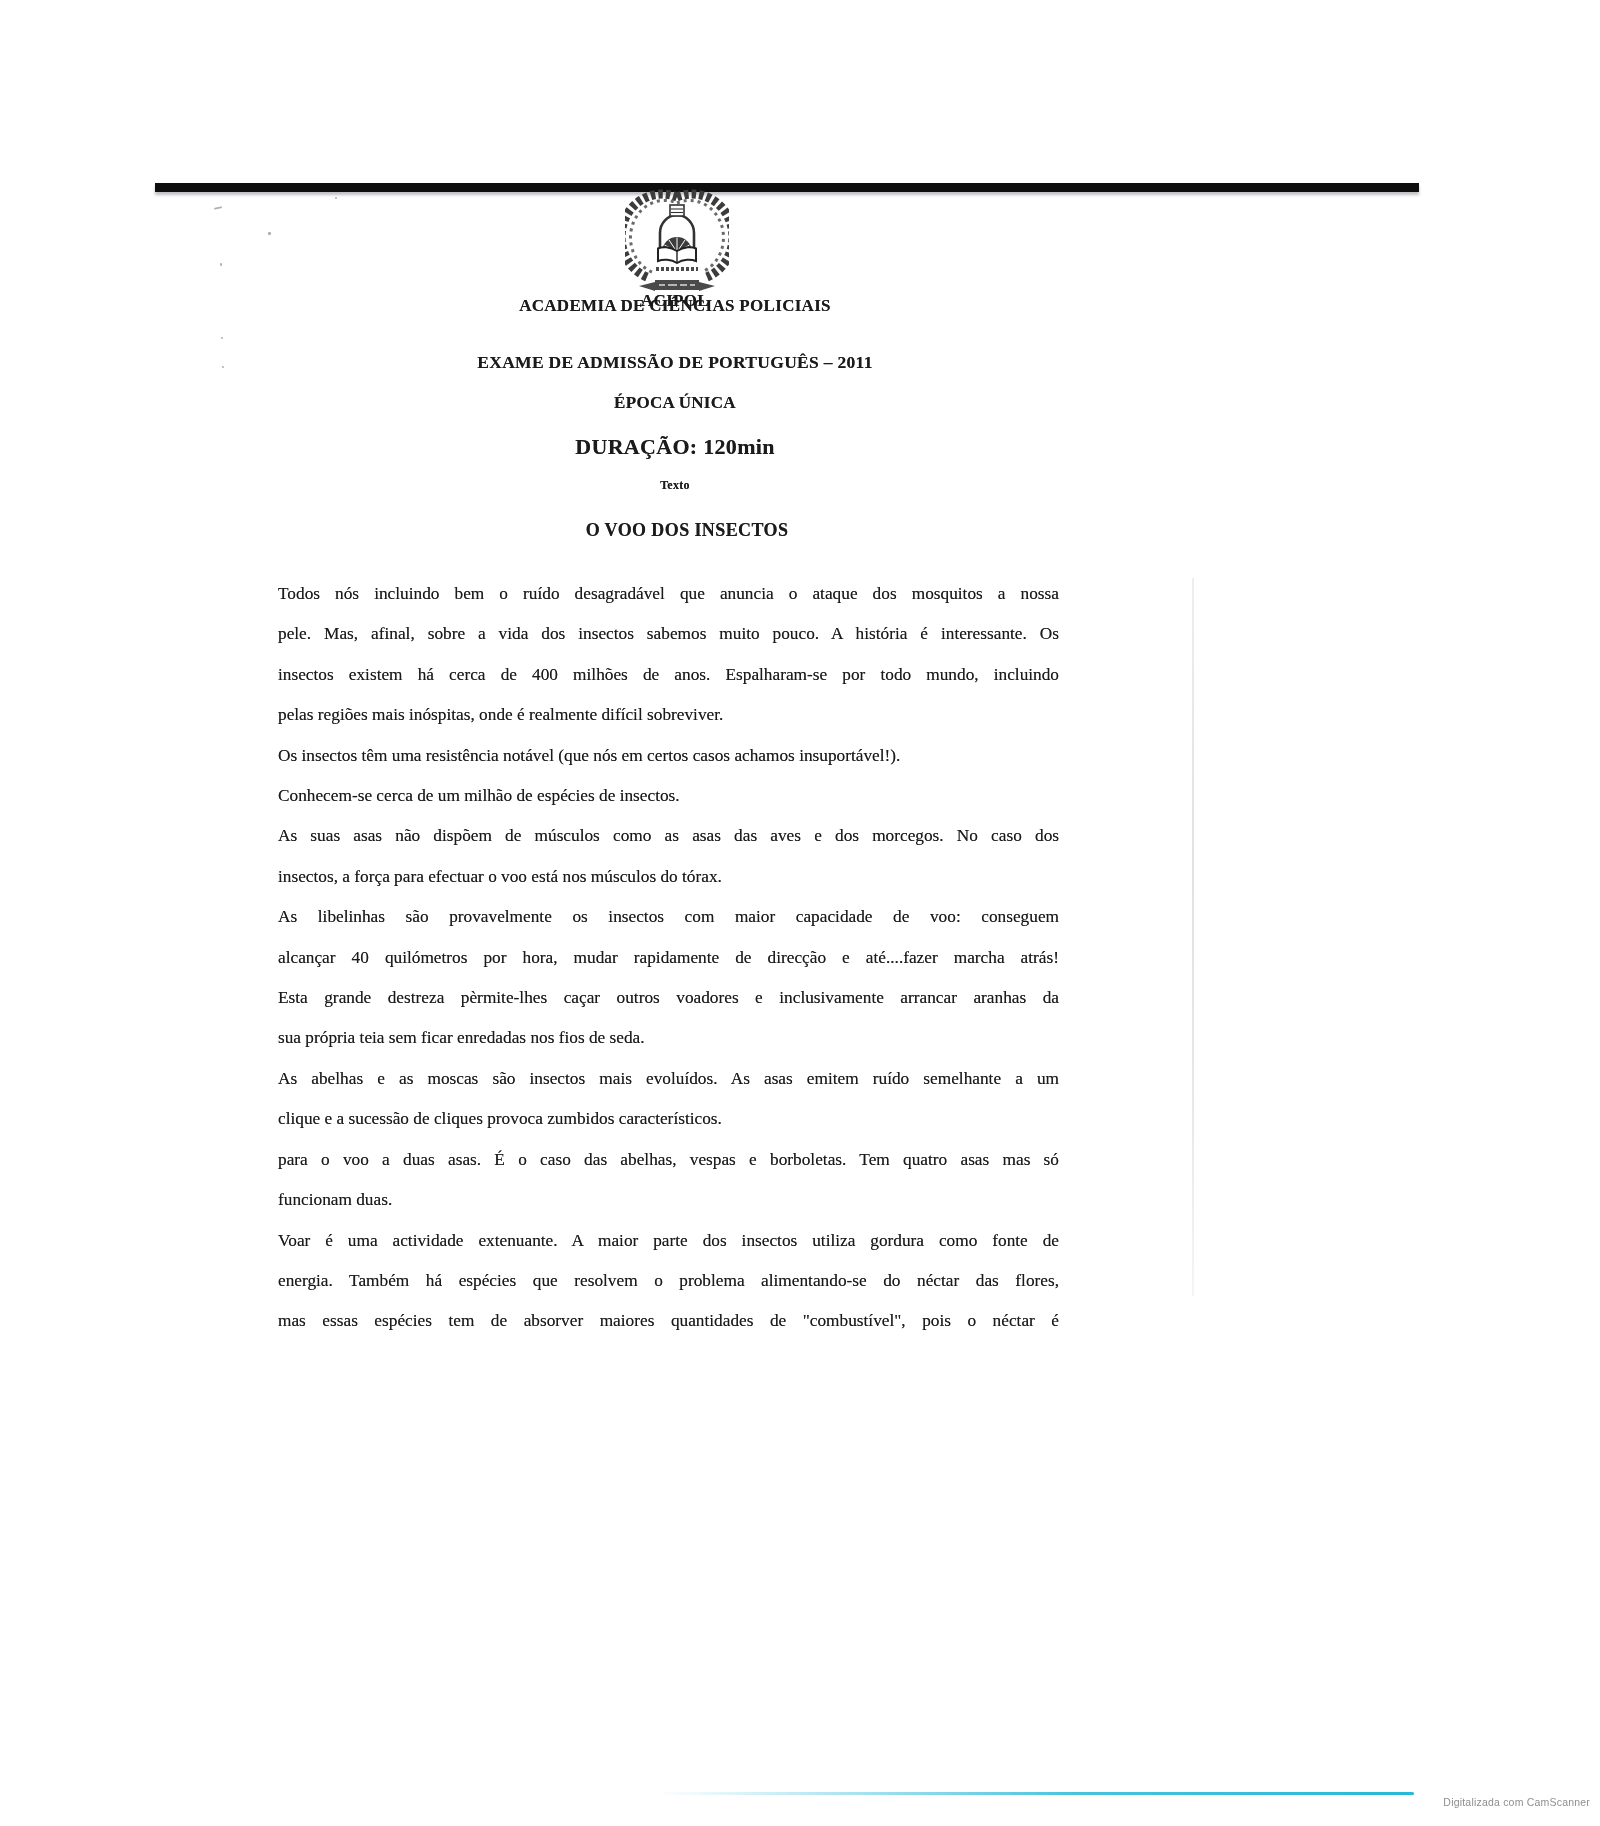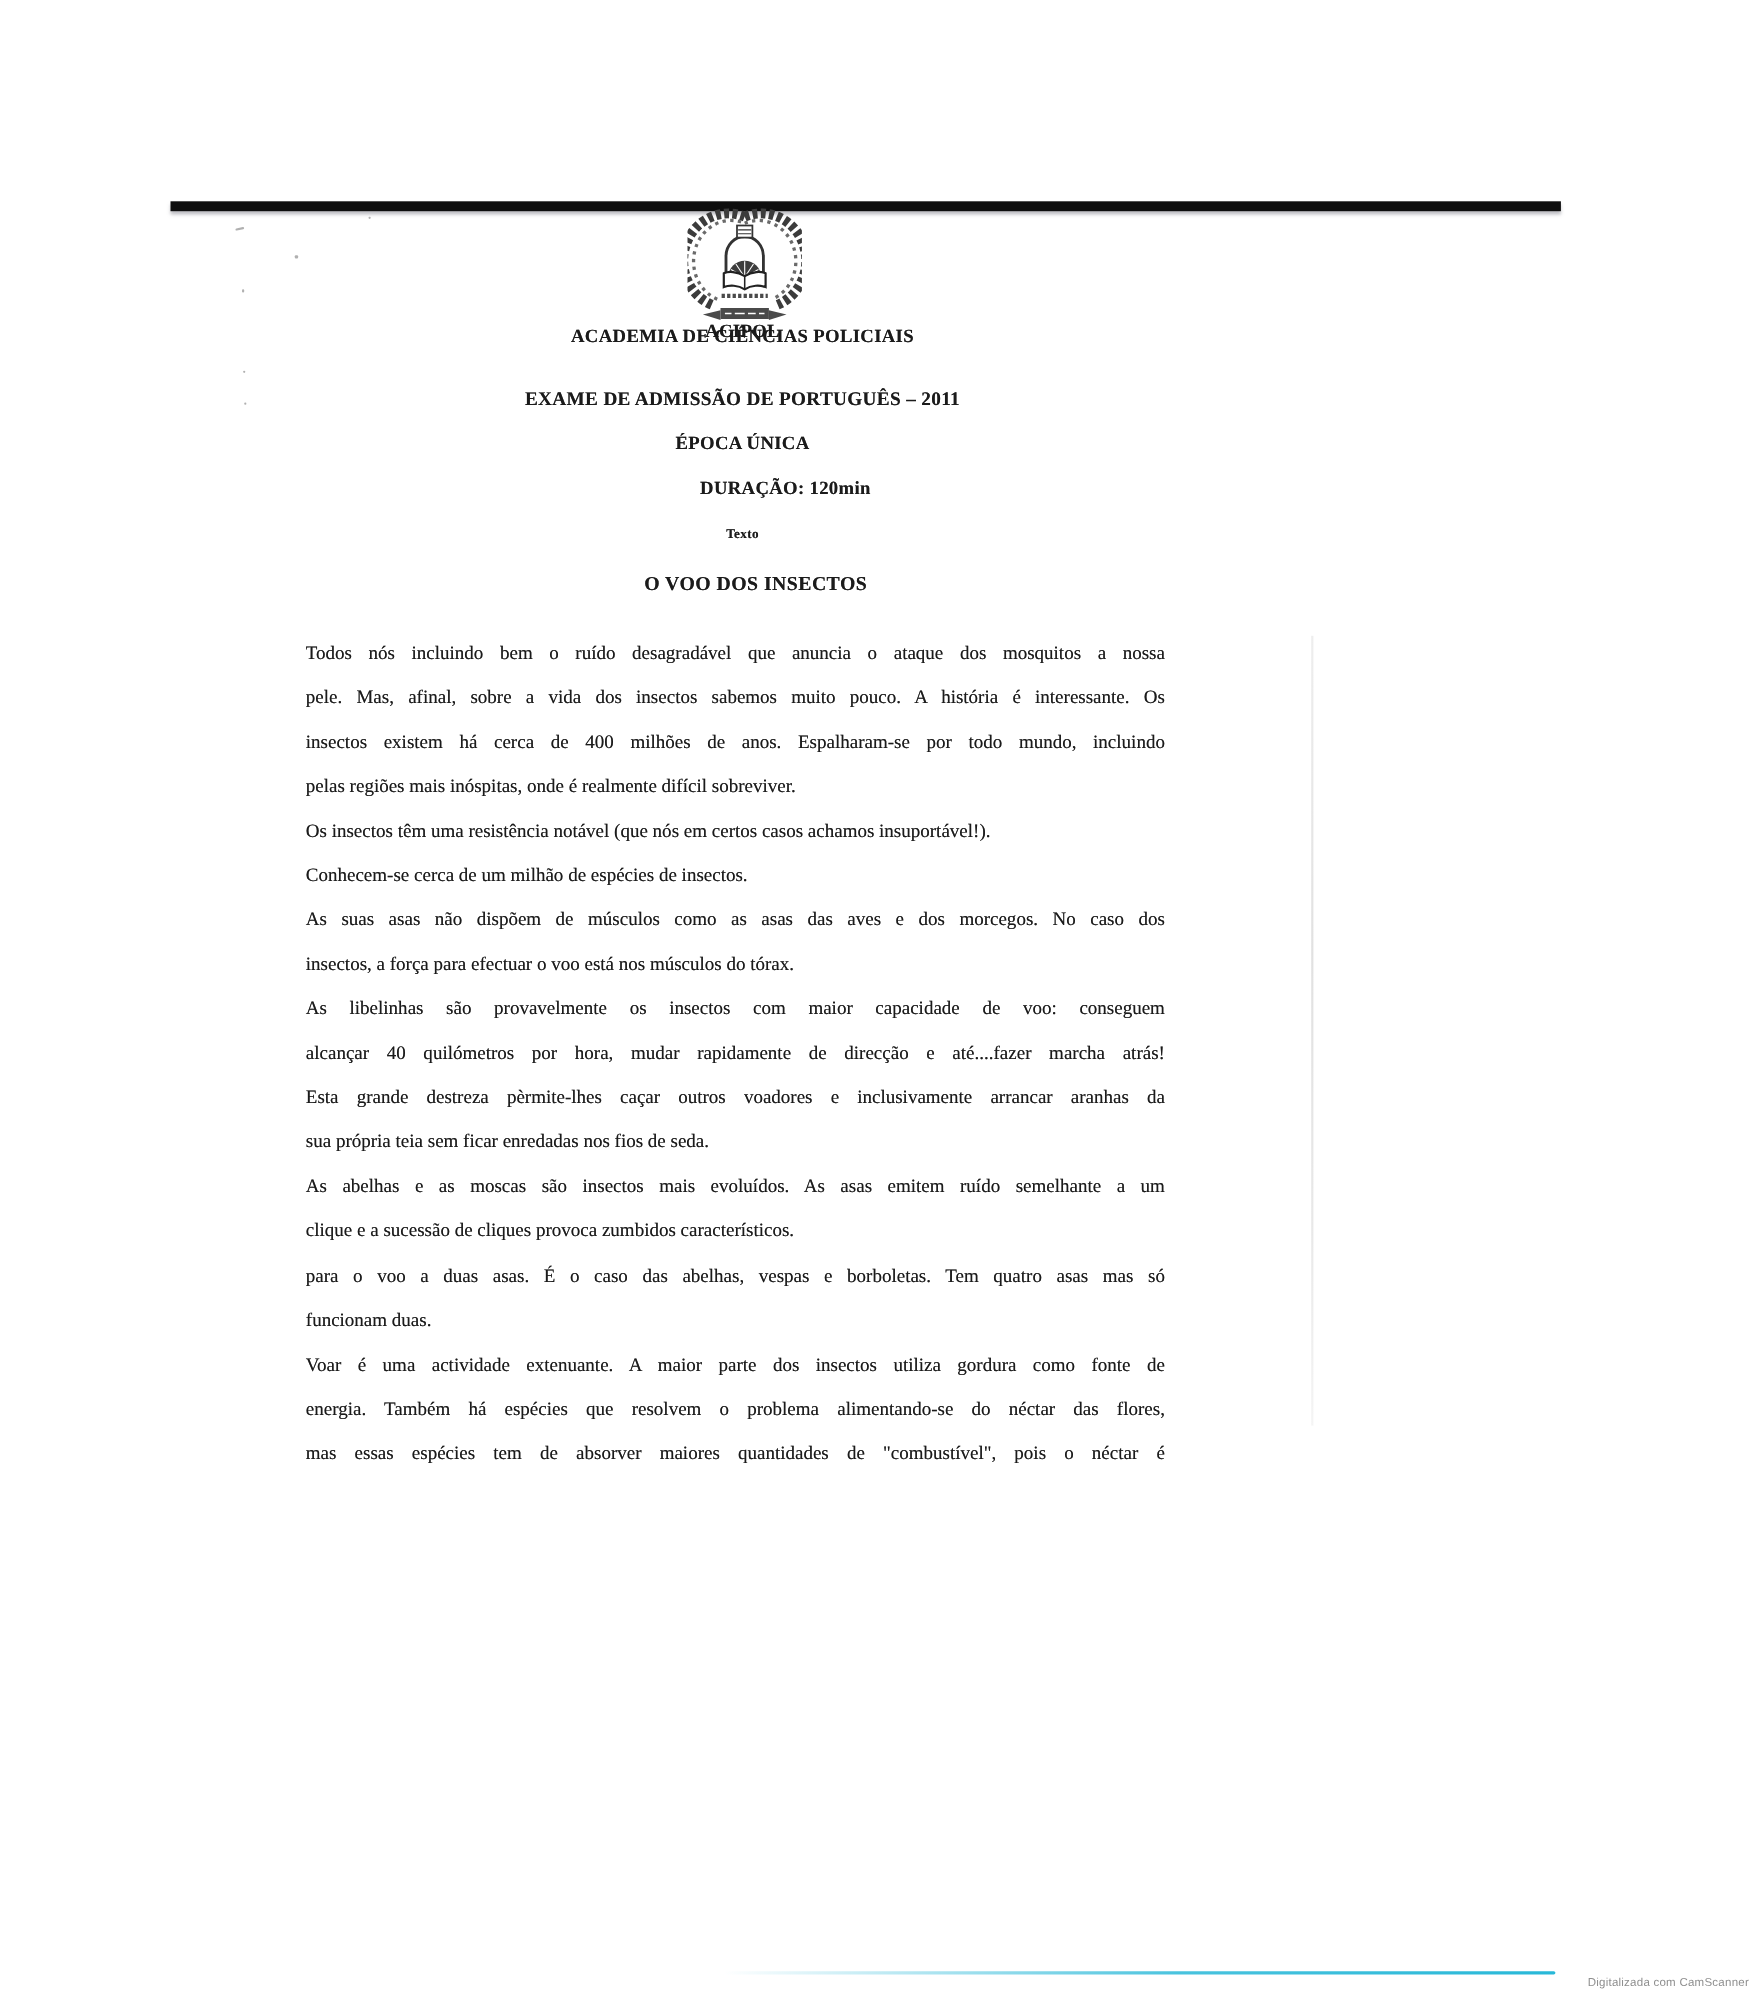--- a/index.html
+++ b/index.html
@@ -15,21 +15,21 @@
   .logo{position:absolute;left:625px;top:188px;width:104px;height:114px;}
   .logo svg{width:100%;height:100%;}
   
   .hline{position:absolute;left:0;width:1350px;text-align:center;font-weight:bold;
          letter-spacing:.3px;white-space:nowrap;
          text-shadow:0 0 .5px rgba(0,0,0,.6);}
   .acronym{top:291px;font-size:17px;}
   .institution{top:296px;font-size:17px;}
   .exam{top:352px;font-size:17.5px;}
   .epoch{top:393px;font-size:17px;}
-  .duration{top:434px;font-size:17px;padding-left:39px;}
+  .duration{top:434px;font-size:22px;}
   .section{top:478px;font-size:12px;}
   .title{top:520px;font-size:18px;letter-spacing:.4px;margin-left:12px;}
   
   .bodytext{position:absolute;left:278px;top:574px;width:781px;
             font-size:17.3px;line-height:40.4px;
             text-shadow:0 0 .5px rgba(0,0,0,.55);}
   .bodytext .line{text-align:justify;text-align-last:justify;}
   .bodytext .line.plain{text-align-last:left;}
   
   .vline{position:absolute;left:1192px;top:578px;width:2px;height:718px;opacity:.55;

